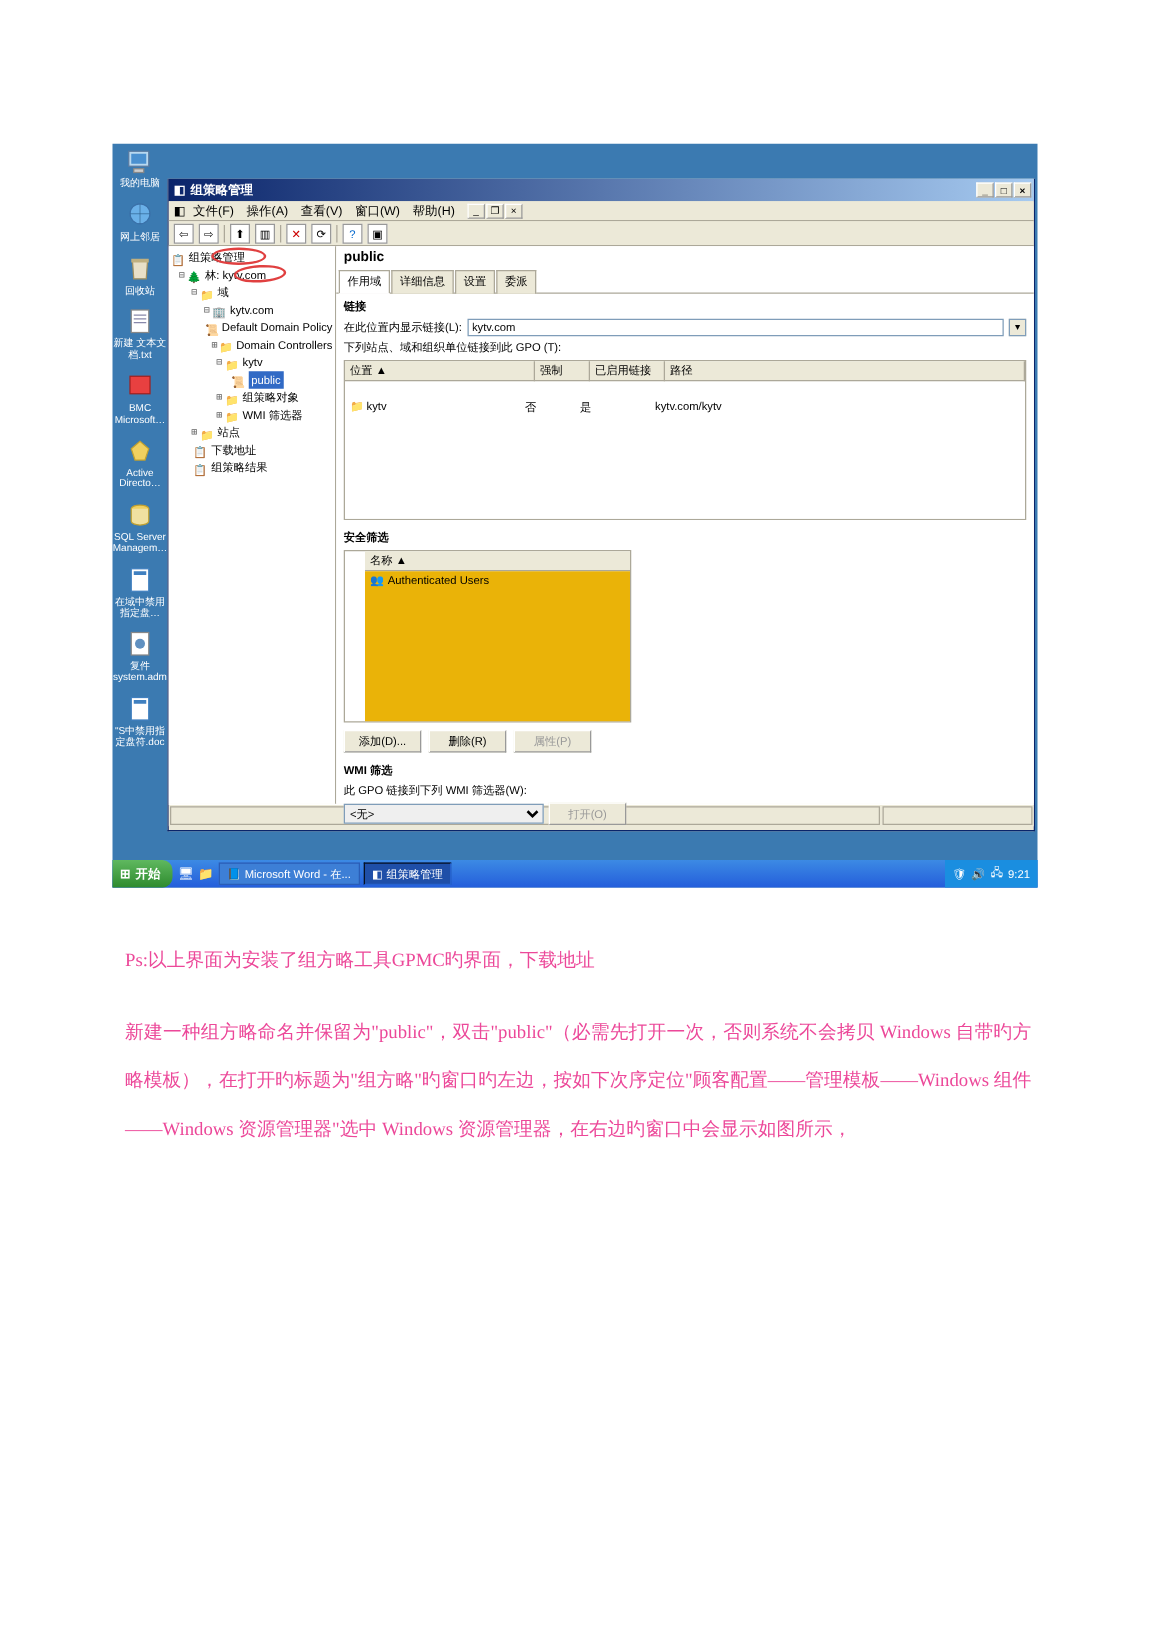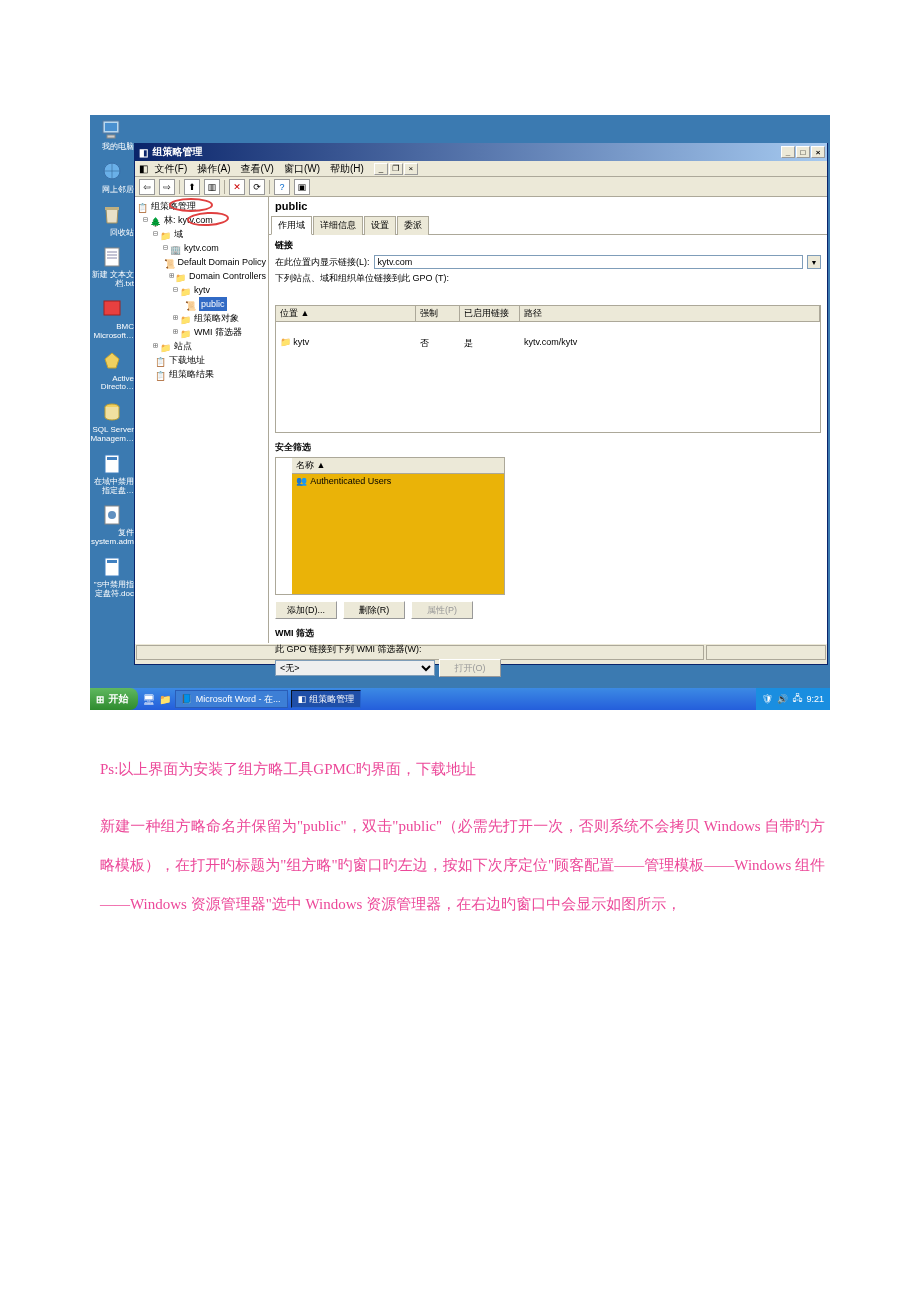--- a/index.html
+++ b/index.html
@@ -7,21 +7,21 @@
 .page { padding: 0; }
 .screenshot-container { width: 740px; margin: 115px auto 0 90px; }
 
 
 .desktop { background: #3b7ab1; width: 740px; height: 595px; position: relative; font-family: "Tahoma", "SimSun", sans-serif; font-size: 9px; }
 
 
 .desktop-icons { position: absolute; left: 0; top: 0; width: 44px; padding-top: 2px; }
 .dicon { text-align: center; color: #fff; margin-bottom: 8px; cursor: pointer; }
 .dicon .ibox { width: 28px; height: 24px; margin: 0 auto 2px; display: flex; align-items: center; justify-content: center; }
-.dicon .lbl { font-size: 8px; line-height: 1.1; text-align: right; }
+.dicon .lbl { font-size: 8px; line-height: 1.1; }
 
 
 .gpmc-window { position: absolute; left: 44px; top: 28px; width: 694px; height: 522px; background: #ece9d8; border: 1px solid #0a246a; border-top: none; }
 .titlebar { background: linear-gradient(to right, #0a246a, #a6caf0); height: 18px; display: flex; align-items: center; padding: 0 2px 0 4px; color: #fff; font-size: 10px; font-weight: bold; }
 .titlebar .tctl { margin-left: auto; display: flex; gap: 1px; }
 .tbtn { width: 14px; height: 12px; background: #ece9d8; border: 1px solid #999; border-top-color: #fff; border-left-color: #fff; display: flex; align-items: center; justify-content: center; font-size: 8px; color: #000; cursor: pointer; font-family: Arial; }
 
 
 .menubar { background: #ece9d8; height: 16px; display: flex; align-items: center; padding-left: 16px; font-size: 10px; color: #000; border-bottom: 1px solid #aca899; }
 .menubar span { margin-right: 10px; cursor: pointer; }
@@ -338,24 +338,24 @@
               <div class="tab">委派</div>
             </div>
 
             <div class="section">
               <div class="sec-head">链接</div>
               <div class="row-line">
                 <span>在此位置内显示链接(L):</span>
                 <input class="linkinput" value="kytv.com" style="">
                 <div class="dropbtn">▼</div>
               </div>
-              <div style="margin-bottom:20px">下列站点、域和组织单位链接到此 GPO (T):</div>
+              <div style="margin-bottom:3px">下列站点、域和组织单位链接到此 GPO (T):</div>
               <div class="linktable">
                 <div class="thead">
-                  <div class="th" style="width:140px">位置 ▲</div>
+                  <div class="th" style="width:152px">位置 ▲</div>
                   <div class="th" style="width:44px">强制</div>
                   <div class="th" style="width:60px">已启用链接</div>
                   <div class="th" style="flex:1">路径</div>
                 </div>
                 <div class="tbody">
                   <div class="trow">
                     <div class="td" style="width:140px"><span style="margin-right:2px">📁</span><span>kytv</span></div>
                     <div class="td" style="width:44px">否</div>
                     <div class="td" style="width:60px">是</div>
                     <div class="td" style="flex:1">kytv.com/kytv</div>

